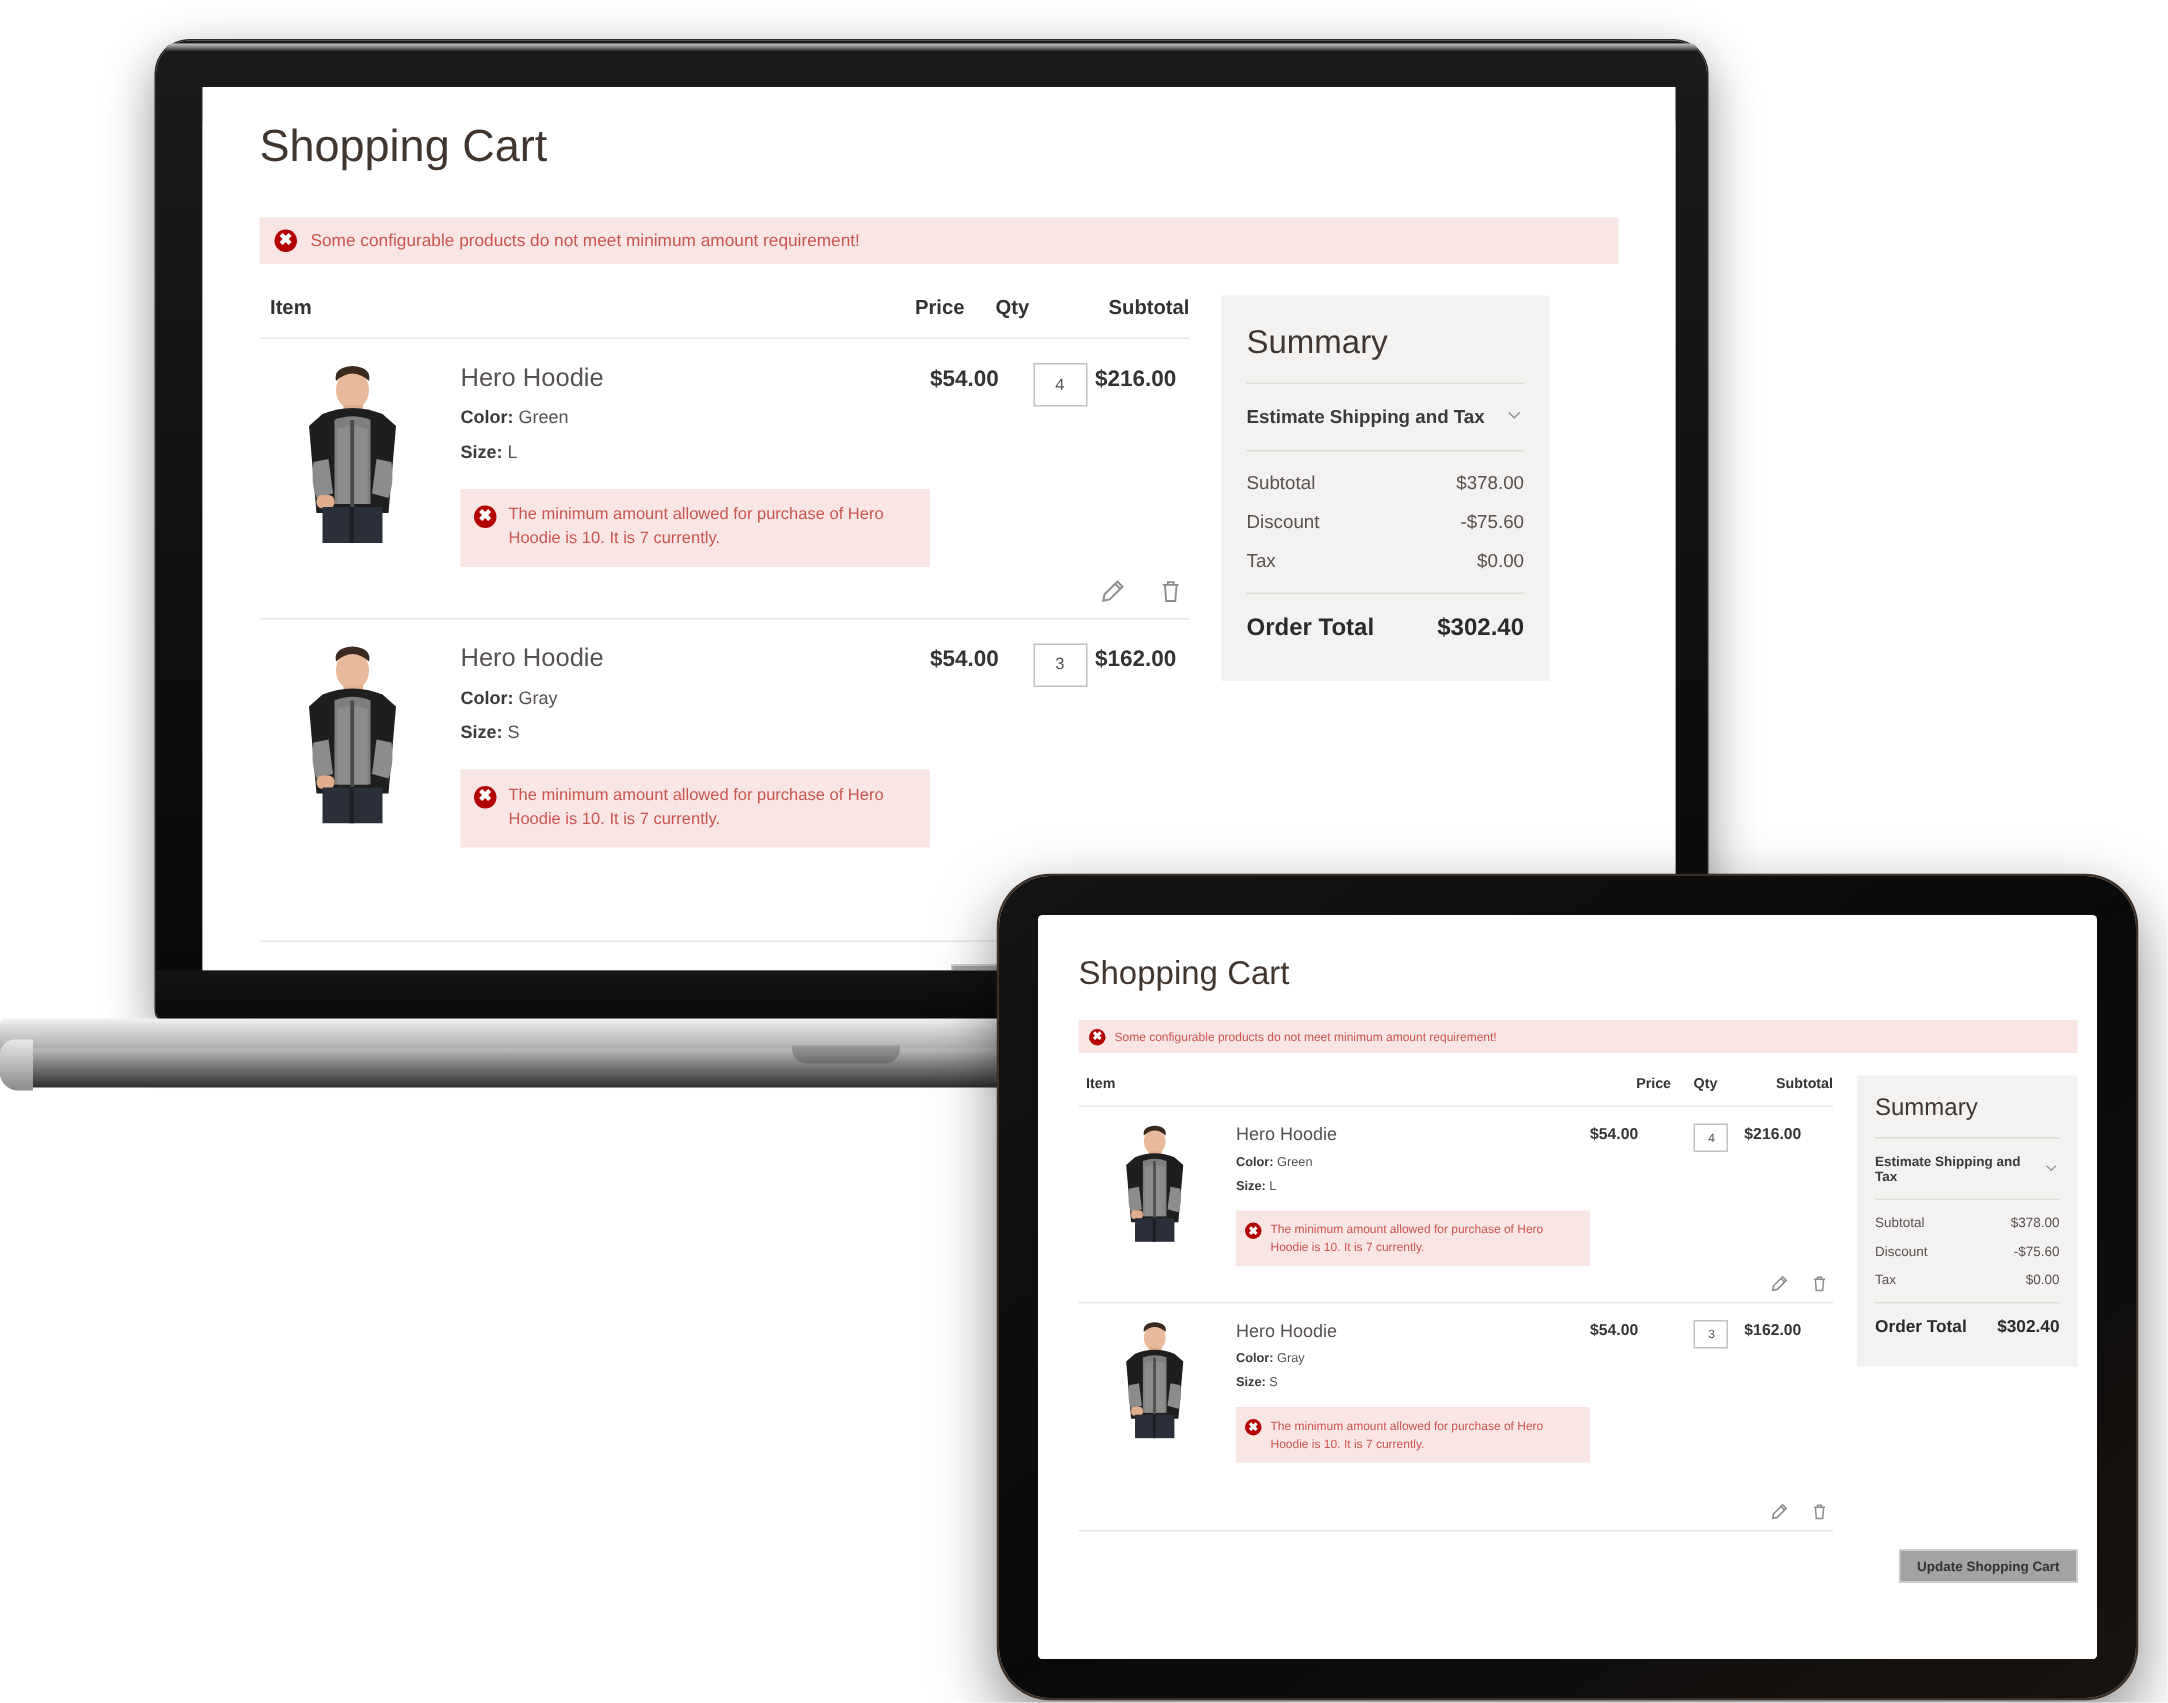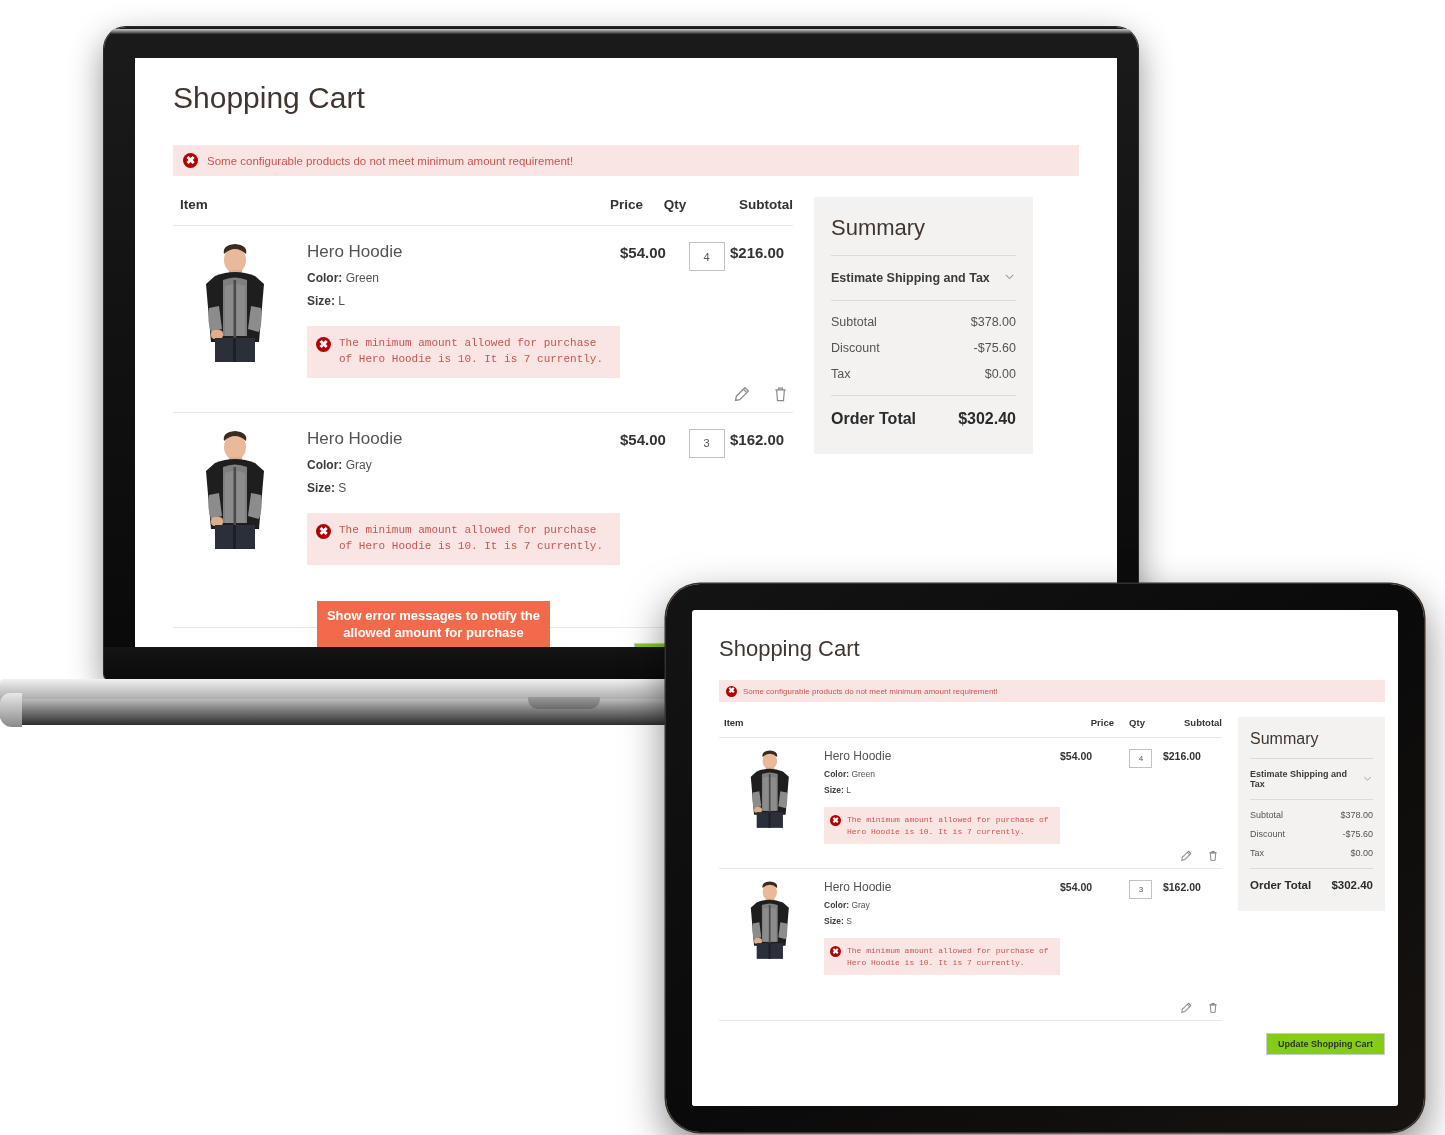--- a/index.html
+++ b/index.html
@@ -89,42 +89,42 @@
   .alert-text { color:#c9564f; }
   .tbl-head { display:flex; color:#333; font-weight:bold; }
   .th-item { flex:1 1 auto; }
   .th-num { text-align:right; }
   .rule { background:#e8e8e8; width:100%; }
   .item-row { display:flex; }
   .prod-name { color:#575250; font-weight:400; }
   .opt-line { color:#575250; }
   .opt-label { font-weight:bold; color:#3b3b3b; }
   .inline-err { background:#fae5e5; display:flex; align-items:flex-start; }
-  .inline-err-text { color:#c9564f;font-family:Liberation Mono, monospace; }
+  .inline-err-text { color:#c9564f; }
   .money { color:#333; font-weight:bold; }
   .qty-box {
     border:1px solid #c2c2c2; background:#fff; color:#555;
     text-align:center; display:flex; align-items:center; justify-content:center;
   }
   .row-actions { display:flex; justify-content:flex-end; align-items:center; }
   .ico-btn { color:#8c8c8c; display:inline-flex; align-items:center; justify-content:center; }
   .callout {
     background:#f26a4b; color:#fff; font-weight:bold; text-align:center;
     display:flex; align-items:center; justify-content:center;
     line-height:1.25; position:absolute;
   }
   .summary-box { background:#f3f2f1; }
   .sum-title { color:#41362f; font-weight:300; }
   .sum-divider { background:#dedad6; width:100%; }
   .est-row { display:flex; align-items:center; justify-content:space-between; color:#3b3b3b; font-weight:bold; }
   .chev { color:#8c8c8c; }
   .sum-row { display:flex; align-items:center; justify-content:space-between; color:#575250; }
   .sum-total { display:flex; align-items:center; justify-content:space-between; color:#2b2b2b; font-weight:bold; }
   .btn-update {
-    background:#84cc16; border:1px solid #cdcdcd; color:#333; font-weight:bold;
+    background:#a3a3a3; border:1px solid #cdcdcd; color:#333; font-weight:bold;
     display:inline-flex; align-items:center; justify-content:center;
   }
 
   
   .d .pg-title { font-size:30px; margin:23px 0 0 38px; }
   .d .alert-bar { margin:30px 38px 0 38px; height:31px; padding:0 10px; }
   .d .err-icon { width:15px; height:15px; font-size:11px; }
   .d .alert-text { font-size:11.5px; margin-left:9px; }
   .d .cart-wrap { display:flex; margin:21px 38px 0 38px; align-items:flex-start; }
   .d .cart-left { width:620px; position:relative; }
@@ -337,26 +337,20 @@
                       <path d="M3.5 4.2h11M7 2.2h4v2H7zM4.9 4.2l.9 11.3h6.4l.9-11.3z" fill="none" stroke="#8c8c8c" stroke-width="1.3"></path>
                     </svg>
                 </span>
               </div>
               <div class="rule"></div>
 
               <div class="footer-bar">
                 <button class="btn-update">Update Shopping Cart</button>
               </div>
 
-              <div class="callout" style="left:144px; top:404px;">
-                <span>
-                  <span>Show error messages to notify the</span><br>
-                  <span>allowed amount for purchase</span>
-                </span>
-              </div>
 
             </div>
 
             <aside class="summary-box">
               <div class="sum-title">Summary</div>
               <div class="sum-divider"></div>
               <div class="est-row">
                 <span>Estimate Shipping and Tax</span>
                 <span class="chev">
                   <svg viewBox="0 0 14 14" width="13" height="13">

